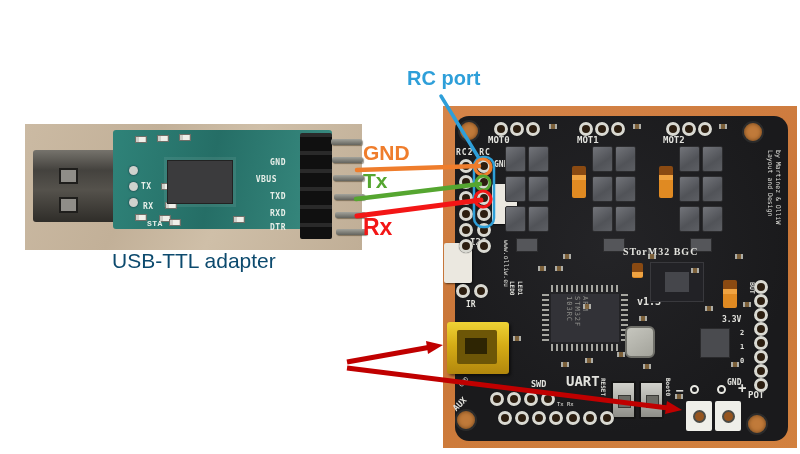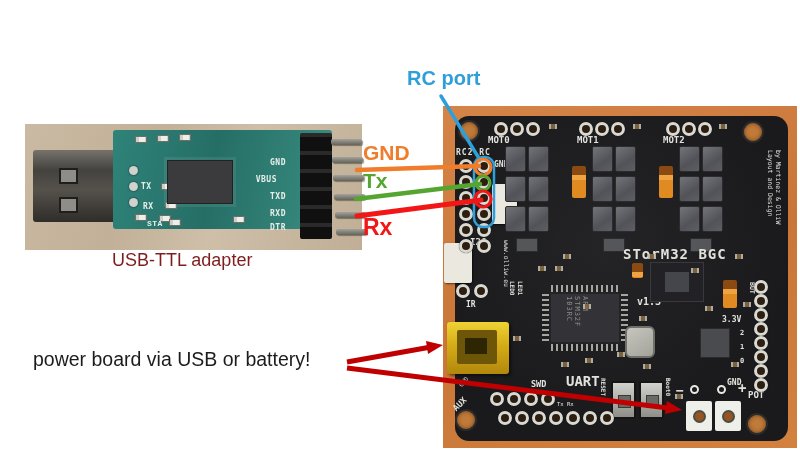--- a/index.html
+++ b/index.html
@@ -2,21 +2,21 @@
 <html><head>
 <meta charset="utf-8">
 <style>
   html,body{margin:0;padding:0;background:#fff;}
   #canvas{position:relative;width:800px;height:454px;background:#ffffff;overflow:hidden;
           font-family:"Liberation Sans",sans-serif;}
   .abs{position:absolute;}
   .title{font-size:26px;font-weight:bold;color:#151515;letter-spacing:-0.8px;}
   .note{font-size:19.5px;color:#1c1c1c;}
   .copyright{font-size:16px;color:#1c1c1c;}
-  .caption{font-size:18px;color:#7f1d1d;line-height:25px;}
+  .caption{font-size:21px;color:#0c4a6e;line-height:25px;}
   .wire-label{font-weight:bold;line-height:1;}
   svg.overlay{position:absolute;left:0;top:0;z-index:50;pointer-events:none;}
 
   
   .adapter-photo{left:25px;top:124px;width:337px;height:126px;
     background:linear-gradient(115deg,#cbbaa3,#c2b098 35%,#cfbfa8 60%,#c0ae96);}
   .usb-plug{left:8px;top:26px;width:122px;height:72px;border-radius:3px;
     background:linear-gradient(180deg,#76736c,#44423e 28%,#55524c 55%,#2f2d29);}
   .usb-collar{left:92px;top:20px;width:42px;height:82px;border-radius:3px;
     background:linear-gradient(180deg,#5b5852,#353330 40%,#454340 70%,#262421);}
@@ -139,21 +139,21 @@
     <div class="drv" style="left:73px;top:132px;"></div>
     <div class="drv" style="left:160px;top:132px;"></div>
     <div class="drv" style="left:247px;top:132px;"></div>
 
     <div class="tcap" style="left:129px;top:60px;"></div>
     <div class="tcap" style="left:216px;top:60px;"></div>
     <div class="tcap" style="left:189px;top:157px;width:11px;height:15px;"></div>
     <div class="tcap" style="left:280px;top:174px;height:28px;"></div>
 
     <div class="silk vtext" style="left:59px;top:134px;font-size:6.5px;font-weight:normal;">www.olliw.eu</div>
-    <div class="silk" style="left:180px;top:140px;font-size:14px;letter-spacing:1px;">STorM32 BGC</div>
+    <div class="silk" style="left:180px;top:140px;font-size:10px;letter-spacing:1px;font-family:Liberation Serif, serif;">STorM32 BGC</div>
     <div class="silk vtext" style="left:323px;top:44px;font-size:6.5px;height:90px;font-weight:normal;">Layout and Design</div>
     <div class="silk vtext" style="left:331px;top:44px;font-size:6.5px;height:90px;font-weight:normal;">by Martinez &amp; OlliW</div>
     <div class="silk" style="left:194px;top:190px;font-size:10px;">v1.3</div>
 
     <div class="abs" style="left:207px;top:156px;width:52px;height:38px;background:#222226;border:1px solid #39393d;">
       <div class="abs" style="left:14px;top:9px;width:24px;height:20px;background:#45464b;"></div>
     </div>
     <div class="abs" style="left:257px;top:222px;width:28px;height:28px;background:#4a4b4f;border:1px solid #2a2a2c;"></div>
 
     <div class="abs mcu">
@@ -287,21 +287,20 @@
       <div class="smd" style="left: 262px; top: 200px;"></div>
       <div class="smd" style="left: 300px; top: 196px;"></div>
     </div>
 
   <div class="abs wire-label" style="left:407px;top:68px;font-size:20px;color:#2E9FD9;">RC port</div>
 
   <div class="abs wire-label" style="left:363px;top:142px;font-size:21px;color:#EF7D2C;">GND</div>
   <div class="abs wire-label" style="left:363px;top:170px;font-size:21px;color:#55A630;">Tx</div>
   <div class="abs wire-label" style="left:363px;top:216px;font-size:23px;color:#F31616;">Rx</div>
 
-  <div class="abs note" style="left:33px;top:348px;">power board via USB or battery!</div>
 
   <svg class="overlay" width="800" height="454" viewBox="0 0 800 454">
     <line x1="441" y1="96" x2="480" y2="160" stroke-width="3.5" stroke-linecap="round" stroke="#2E9FD9"></line>
     <rect x="474" y="157" width="20" height="70" rx="9" fill="none" stroke-width="2.5" stroke="#2E9FD9"></rect>
     <line x1="357" y1="170" x2="479" y2="166" stroke-width="4.5" stroke-linecap="round" stroke="#EF7D2C"></line>
     <line x1="356" y1="199" x2="480" y2="184" stroke-width="4.5" stroke-linecap="round" stroke="#55A630"></line>
     <line x1="357" y1="216" x2="481" y2="200" stroke-width="5" stroke-linecap="round" stroke="#F31616"></line>
     <circle cx="483" cy="167" r="8" fill="none" stroke-width="3.2" stroke="#EF7D2C"></circle>
     <circle cx="483" cy="183" r="7" fill="none" stroke-width="3" stroke="#55A630"></circle>
     <circle cx="483" cy="199" r="8" fill="none" stroke-width="3.2" stroke="#F31616"></circle>

